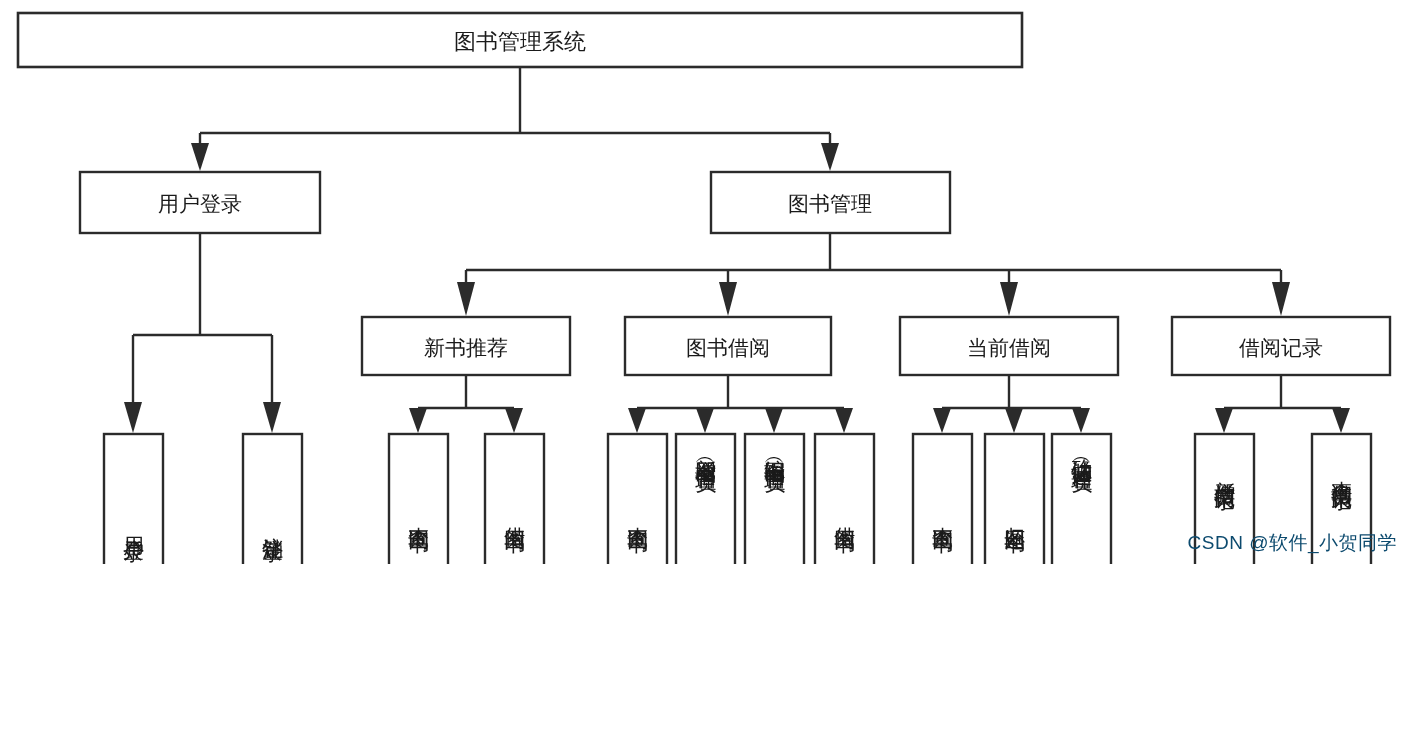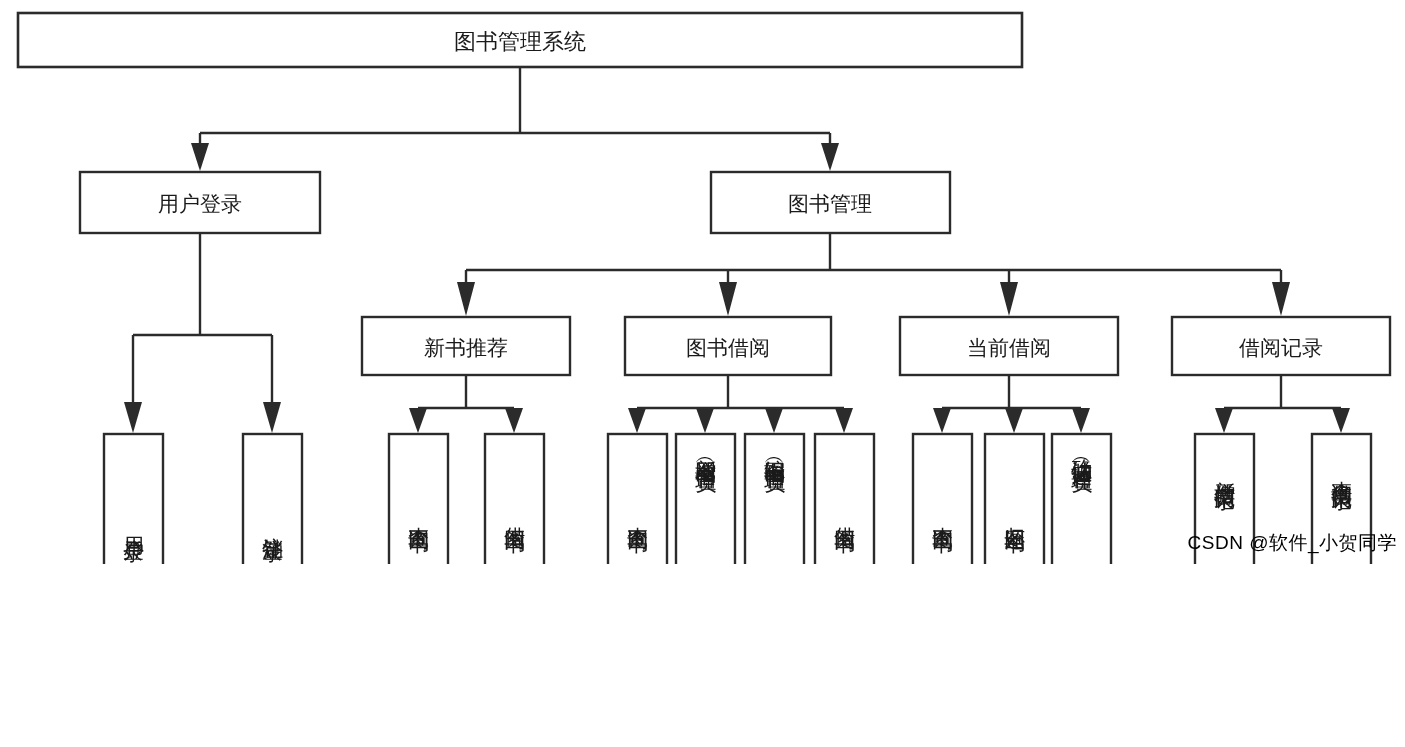--- a/index.html
+++ b/index.html
@@ -76,21 +76,21 @@
     color: #1a1a1a;
     letter-spacing: 2px;
     white-space: nowrap;
   }
   .watermark {
     position: absolute;
     right: 8px;
     bottom: 8px;
     font-family: "Liberation Sans", "DejaVu Sans", sans-serif;
     font-size: 19px;
-    color: #000000;
+    color: #0c4a6e;
     letter-spacing: 0.5px;
     user-select: none;
   }
 </style>
 </head>
 <body>
 
 <div id="diagram-root">
 
   <svg id="flow" viewBox="0 0 1405 747">

